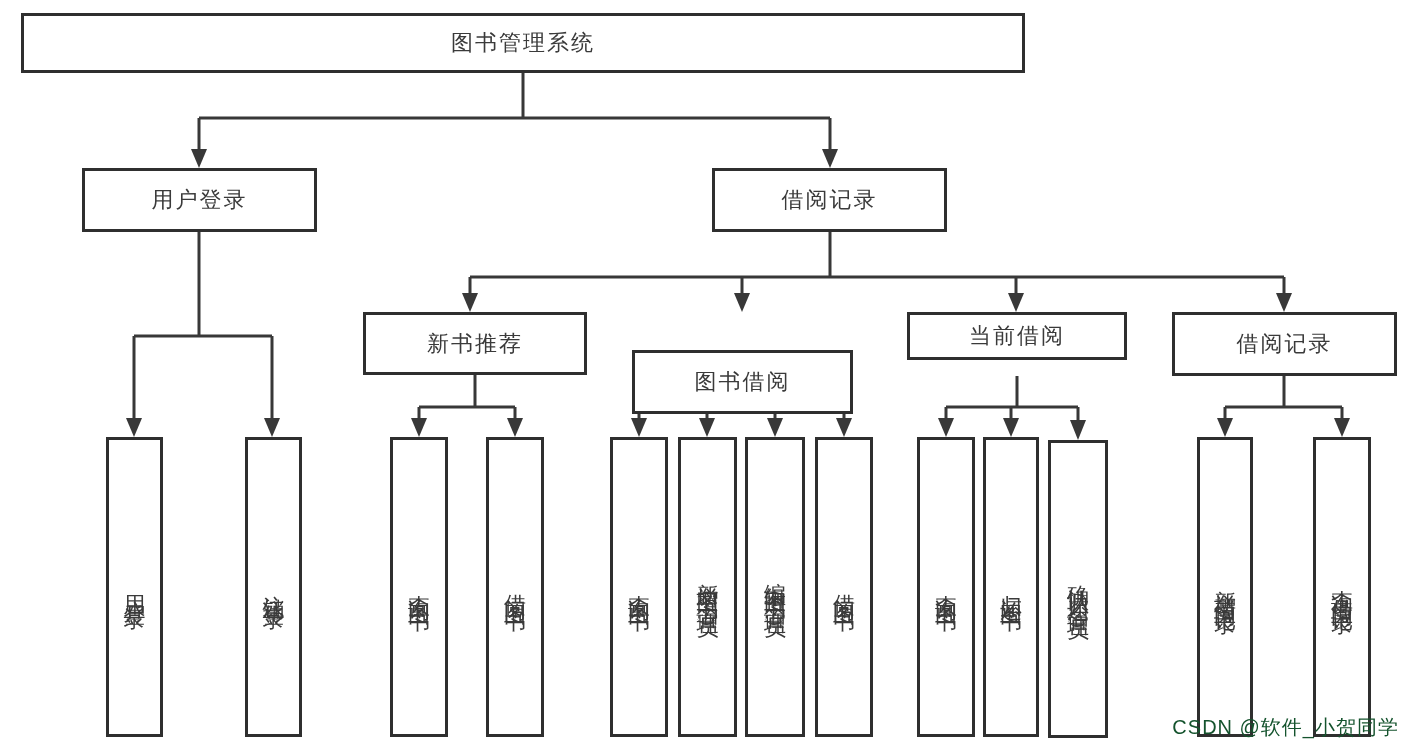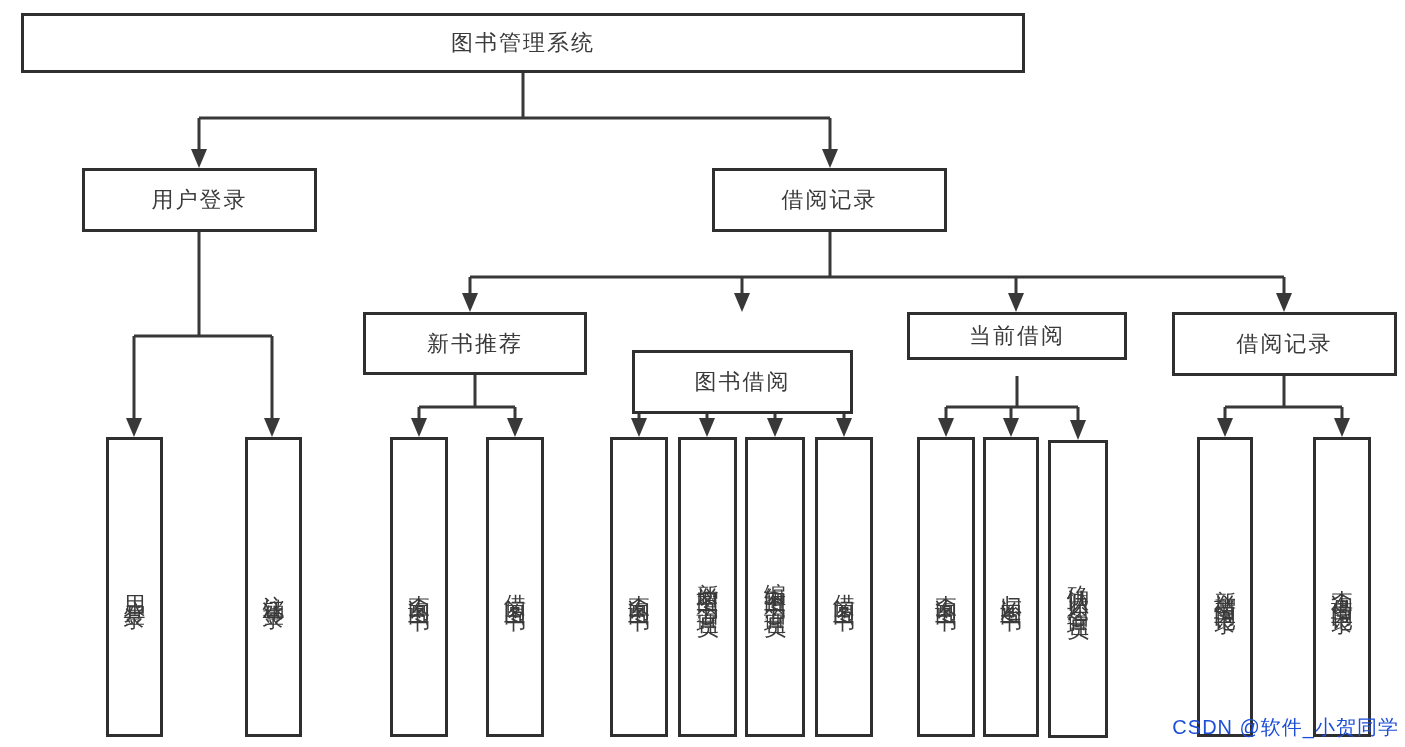--- a/index.html
+++ b/index.html
@@ -53,21 +53,21 @@
     font-size: 22px;
     letter-spacing: 5px;
     color: #3a3a3a;
   }
   .watermark {
     position: absolute;
     right: 6px;
     top: 714px;
     font-size: 20px;
     letter-spacing: 1px;
-    color: #1d4ed8;
+    color: #14532d;
     z-index: 10;
     white-space: nowrap;
   }
   
   #n-root           { left: 21px;   top: 13px;  width: 1004px; height: 60px; }
   #n-user-login     { left: 82px;   top: 168px; width: 235px;  height: 64px; }
   #n-book-mgmt      { left: 712px;  top: 168px; width: 235px;  height: 64px; }
   #n-new-book-rec   { left: 363px;  top: 312px; width: 224px;  height: 63px; }
   #n-book-borrow    { left: 632px;  top: 312px; width: 221px;  height: 64px; margin-top: 38px; }
   #n-current-borrow { left: 907px;  top: 312px; width: 220px;  height: 48px; }

